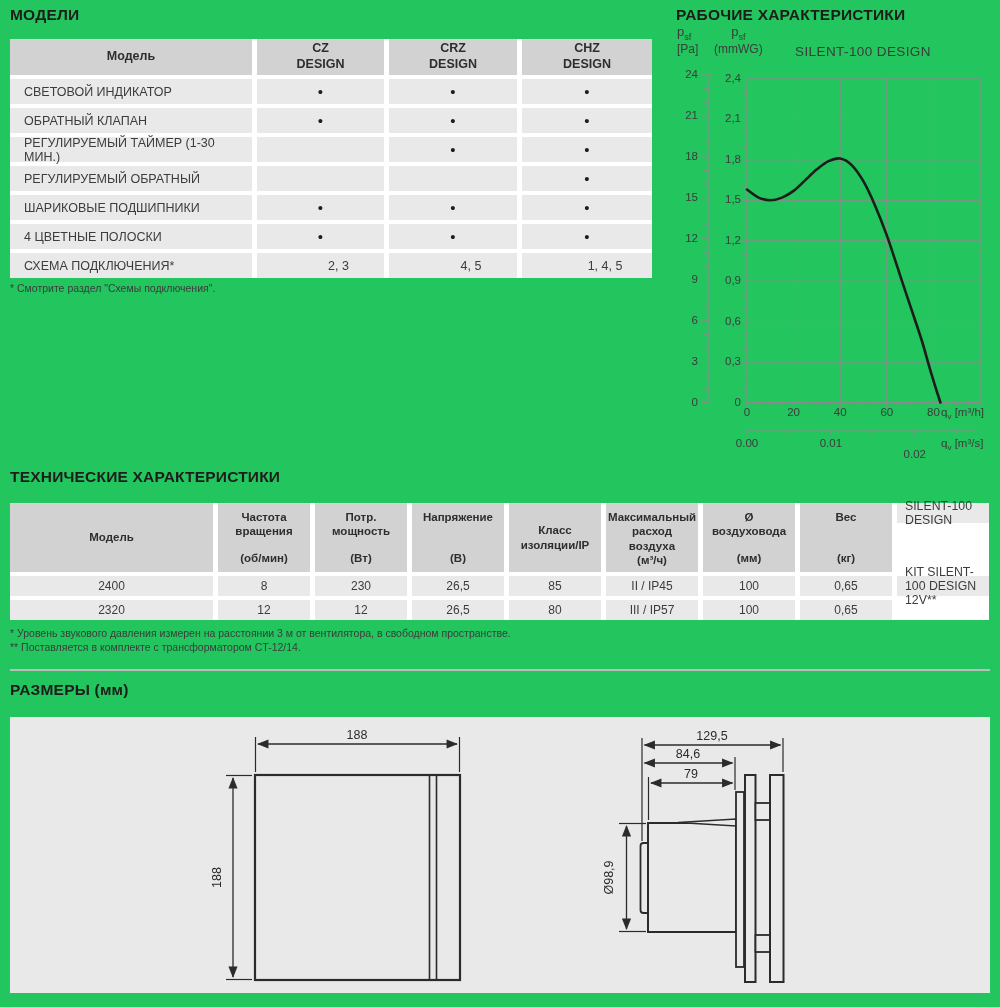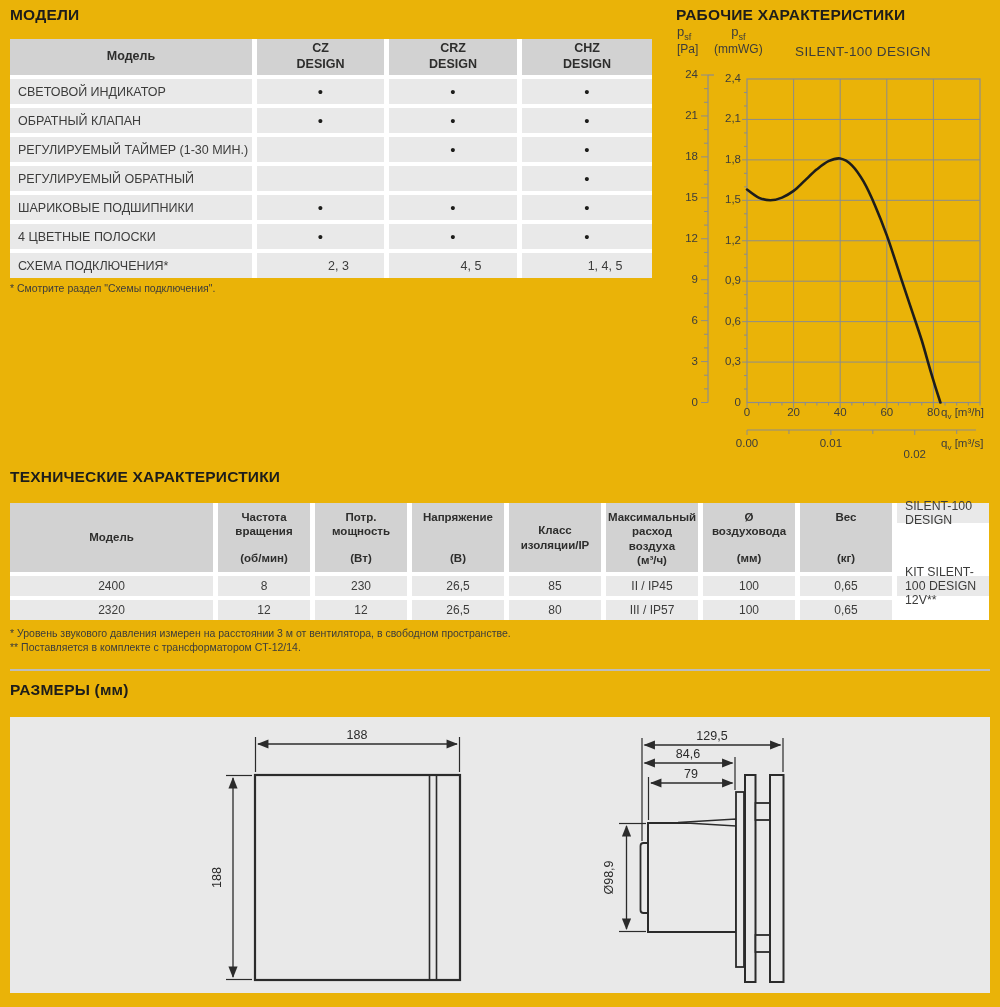--- a/index.html
+++ b/index.html
@@ -1,24 +1,24 @@
 <!DOCTYPE html>
 <html><head>
 <meta charset="utf-8">
 <style>
   html,body{margin:0;padding:0;background:#fff;}
   body{font-family:"Liberation Sans", sans-serif; color:#3c3c3b; -webkit-font-smoothing:antialiased;}
-  .page{position:relative;width:1000px;height:1007px;background:#eab308;overflow:hidden;}
+  .page{position:relative;width:1000px;height:1007px;background:#22c55e;overflow:hidden;}
   .abs{position:absolute;}
   .sec-title{font-size:15.5px;font-weight:bold;color:#1d1d1b;letter-spacing:.2px;}
   
   .grid{display:grid;background:#fff;}
   .cell{background:#e9e9e9;color:#3c3c3b;font-size:12.5px;display:flex;align-items:center;}
   .cell.hd{background:#d2d2d2;font-weight:bold;color:#2e2e2d;justify-content:center;text-align:center;white-space:pre-line;line-height:1.25;}
-  .cell.feature{padding-left:8px;text-align:center;}
+  .cell.feature{padding-left:14px;}
   .cell.val{justify-content:center;font-size:12.5px;padding-left:36px;}
   .cell.dot{font-size:15px;color:#1d1d1b;justify-content:center;}
   .footnote{font-size:10.5px;color:#3c3c3b;}
   
   .thc{background:#d2d2d2;font-weight:bold;color:#2e2e2d;font-size:11.5px;line-height:1.25;
        display:flex;flex-direction:column;justify-content:space-between;align-items:center;
        text-align:center;padding:7px 3px;box-sizing:border-box;white-space:pre-line;}
   .thc.center{justify-content:center;}
   .tdc{background:#e9e9e9;font-size:12px;display:flex;align-items:center;justify-content:center;}
   .tdc.left{justify-content:flex-start;padding-left:8px;font-size:12.3px;}

